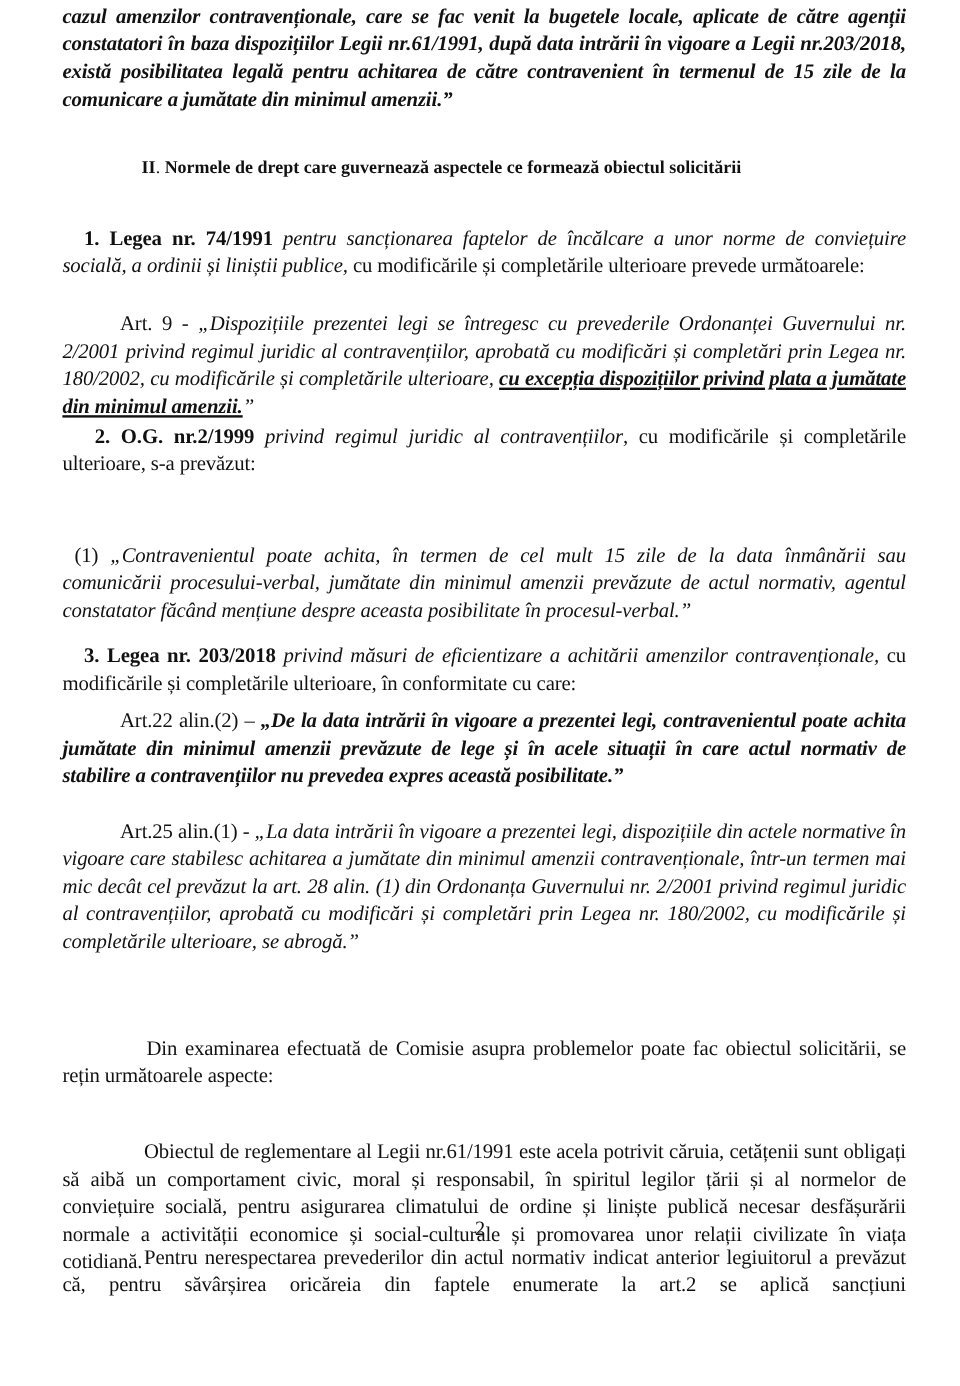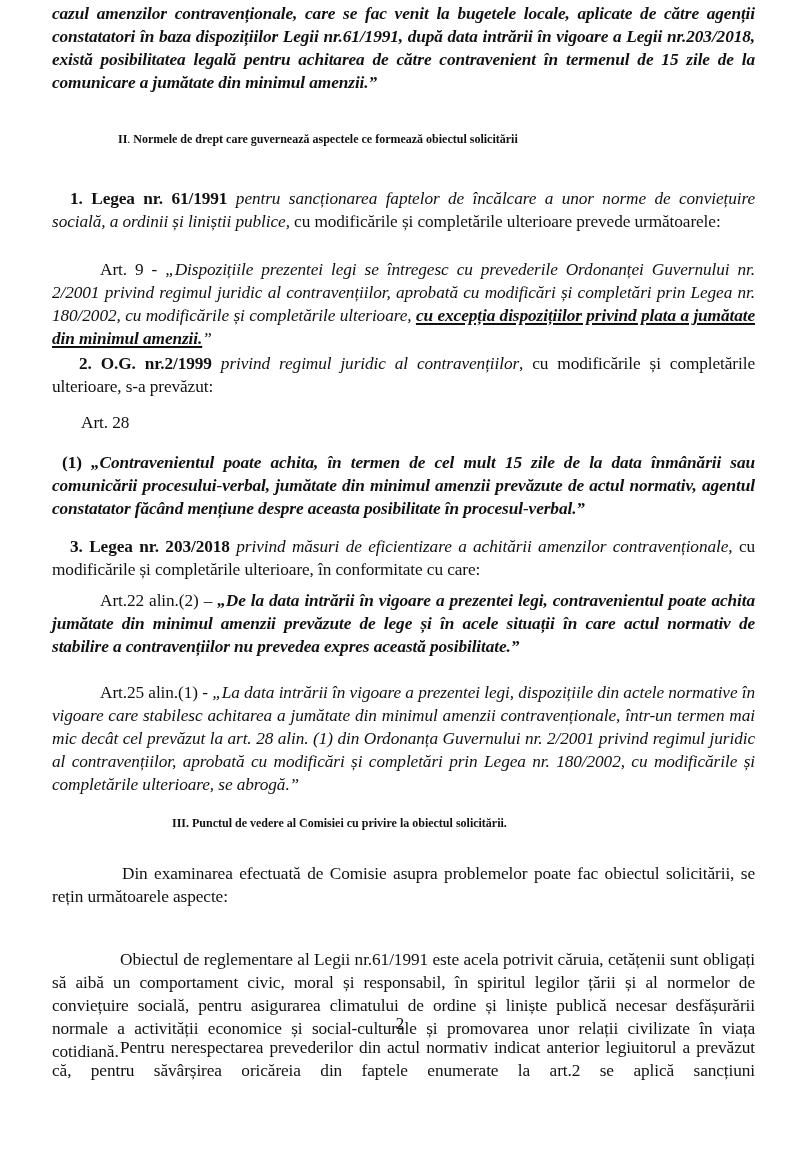--- a/index.html
+++ b/index.html
@@ -6,72 +6,68 @@
   body { width: 800px; height: 1155px; position: relative; overflow: hidden;
          font-family: "Liberation Serif", "DejaVu Serif", serif; color: #111; }
   .page { position: absolute; left: 0; top: 0; width: 800px; height: 1155px; background: #fff; }
   .blk { position: absolute; left: 52px; width: 703px; font-size: 17.3px; line-height: 23px;
          text-align: justify; letter-spacing: -0.1px; }
   .blk p { margin: 0; }
   .bi { font-weight: bold; font-style: italic; }
   .i { font-style: italic; }
   .b { font-weight: bold; }
   .u { text-decoration: underline; text-decoration-thickness: 2px; text-underline-offset: 2px; }
-  .heading { position: absolute; font-size: 12px; font-weight: bold; white-space: nowrap; }
+  .heading { position: absolute; font-size: 15px; font-weight: bold; white-space: nowrap; }
   .ind { text-indent: 48px; }
   .ind-num { text-indent: 18px; }
   .pagenum { position: absolute; left: 0; width: 800px; text-align: center; top: 1014px; font-size: 17px; }
   .last-justify { text-align-last: justify; }
 </style>
 </head>
 <body>
 
 <div class="page">
 
   <div class="blk" style="top:2px;">
     <p class="bi">cazul amenzilor contravenționale, care se fac venit la bugetele locale, aplicate de către agenții constatatori în baza dispozițiilor Legii nr.61/1991, după data intrării în vigoare a Legii nr.203/2018, există posibilitatea legală pentru achitarea de către contravenient în termenul de 15 zile de la comunicare a jumătate din minimul amenzii.”</p>
   </div>
 
   <div class="heading" style="left:118px; top:132px;">
     <span>II</span><span style="font-weight:normal">.</span><span> Normele de drept care guvernează aspectele ce formează obiectul solicitării</span>
   </div>
 
   <div class="blk" style="top:187px;">
-    <p class="ind-num"><span class="b">1.</span><span class="b">&nbsp;</span><span class="b">Legea nr. 61/1991</span><span class="i"> pentru sancționarea faptelor de încălcare a unor norme de conviețuire socială, a ordinii și liniștii publice,</span><span> cu modificările și completările ulterioare prevede următoarele:</span></p>
+    <p class="ind-num"><span class="b">1.</span><span class="b">&nbsp;</span><span class="b">Legea nr. 74/1991</span><span class="i"> pentru sancționarea faptelor de încălcare a unor norme de conviețuire socială, a ordinii și liniștii publice,</span><span> cu modificările și completările ulterioare prevede următoarele:</span></p>
   </div>
 
   <div class="blk" style="top:258px;">
     <p class="ind"><span>Art. 9 - </span><span class="i">„Dispozițiile prezentei legi se întregesc cu prevederile Ordonanței Guvernului nr. 2/2001 privind regimul juridic al contravențiilor, aprobată cu modificări și completări prin Legea nr. 180/2002, cu modificările și completările ulterioare, </span><span class="bi u">cu excepția dispozițiilor privind plata a jumătate din minimul amenzii.</span><span class="i">”</span></p>
   </div>
 
   <div class="blk" style="top:352px;">
     <p style="text-indent:27px;"><span class="b">2.</span><span class="b">&nbsp;</span><span class="b">O.G. nr.2/1999</span><span class="i"> privind regimul juridic al contravențiilor</span><span>, cu modificările și completările ulterioare, s-a prevăzut:</span></p>
   </div>
 
-  <div class="blk" style="top:411px;">
-    <p style="text-indent:29px;">Art. 28</p>
-  </div>
 
-  <div class="blk" style="top:451px;font-weight:bold;">
+  <div class="blk" style="top:451px;">
     <p style="text-indent:10px;"><span>(1)  </span><span class="i">„Contravenientul poate achita, în termen de cel mult 15 zile de la data înmânării sau comunicării procesului-verbal, jumătate din minimul amenzii prevăzute de actul normativ, agentul constatator făcând mențiune despre aceasta posibilitate în procesul-verbal.”</span></p>
   </div>
 
   <div class="blk" style="top:535px;">
     <p class="ind-num"><span class="b">3.</span><span class="b">&nbsp;</span><span class="b">Legea nr. 203/2018</span><span class="i"> privind măsuri de eficientizare a achitării amenzilor contravenționale,</span><span> cu modificările și completările ulterioare, în conformitate cu care:</span></p>
   </div>
 
   <div class="blk" style="top:589px;">
     <p class="ind"><span>Art.22 alin.(2) – </span><span class="bi">„De la data intrării în vigoare a prezentei legi, contravenientul poate achita jumătate din minimul amenzii prevăzute de lege și în acele situații în care actul normativ de stabilire a contravențiilor nu prevedea expres această posibilitate.”</span></p>
   </div>
 
   <div class="blk" style="top:681px;">
     <p class="ind"><span>Art.25 alin.(1) -  </span><span class="i">„La data intrării în vigoare a prezentei legi, dispozițiile din actele normative în vigoare care stabilesc achitarea a jumătate din minimul amenzii contravenționale, într-un termen mai mic decât cel prevăzut la art. 28 alin. (1) din Ordonanța Guvernului nr. 2/2001 privind regimul juridic al contravențiilor, aprobată cu modificări și completări prin Legea nr. 180/2002, cu modificările și completările ulterioare, se abrogă.”</span></p>
   </div>
 
-  <div class="heading" style="left:172px; top:816px;">III. Punctul de vedere al Comisiei cu privire la obiectul solicitării.</div>
 
   <div class="blk" style="top:862px;">
     <p style="text-indent:70px;">Din examinarea efectuată de Comisie asupra problemelor poate fac obiectul solicitării, se rețin următoarele aspecte:</p>
   </div>
 
   <div class="blk" style="top:948px;">
     <p style="text-indent:68px;">Obiectul de reglementare al Legii nr.61/1991 este acela potrivit căruia,  cetățenii sunt obligați să aibă un comportament civic, moral și responsabil, în spiritul legilor țării și al normelor de conviețuire socială, pentru asigurarea climatului de ordine și liniște publică necesar desfășurării normale a activității economice și social-culturale și promovarea unor relații civilizate în viața cotidiană.</p>
   </div>
 
   <div class="blk" style="top:1036px;">

